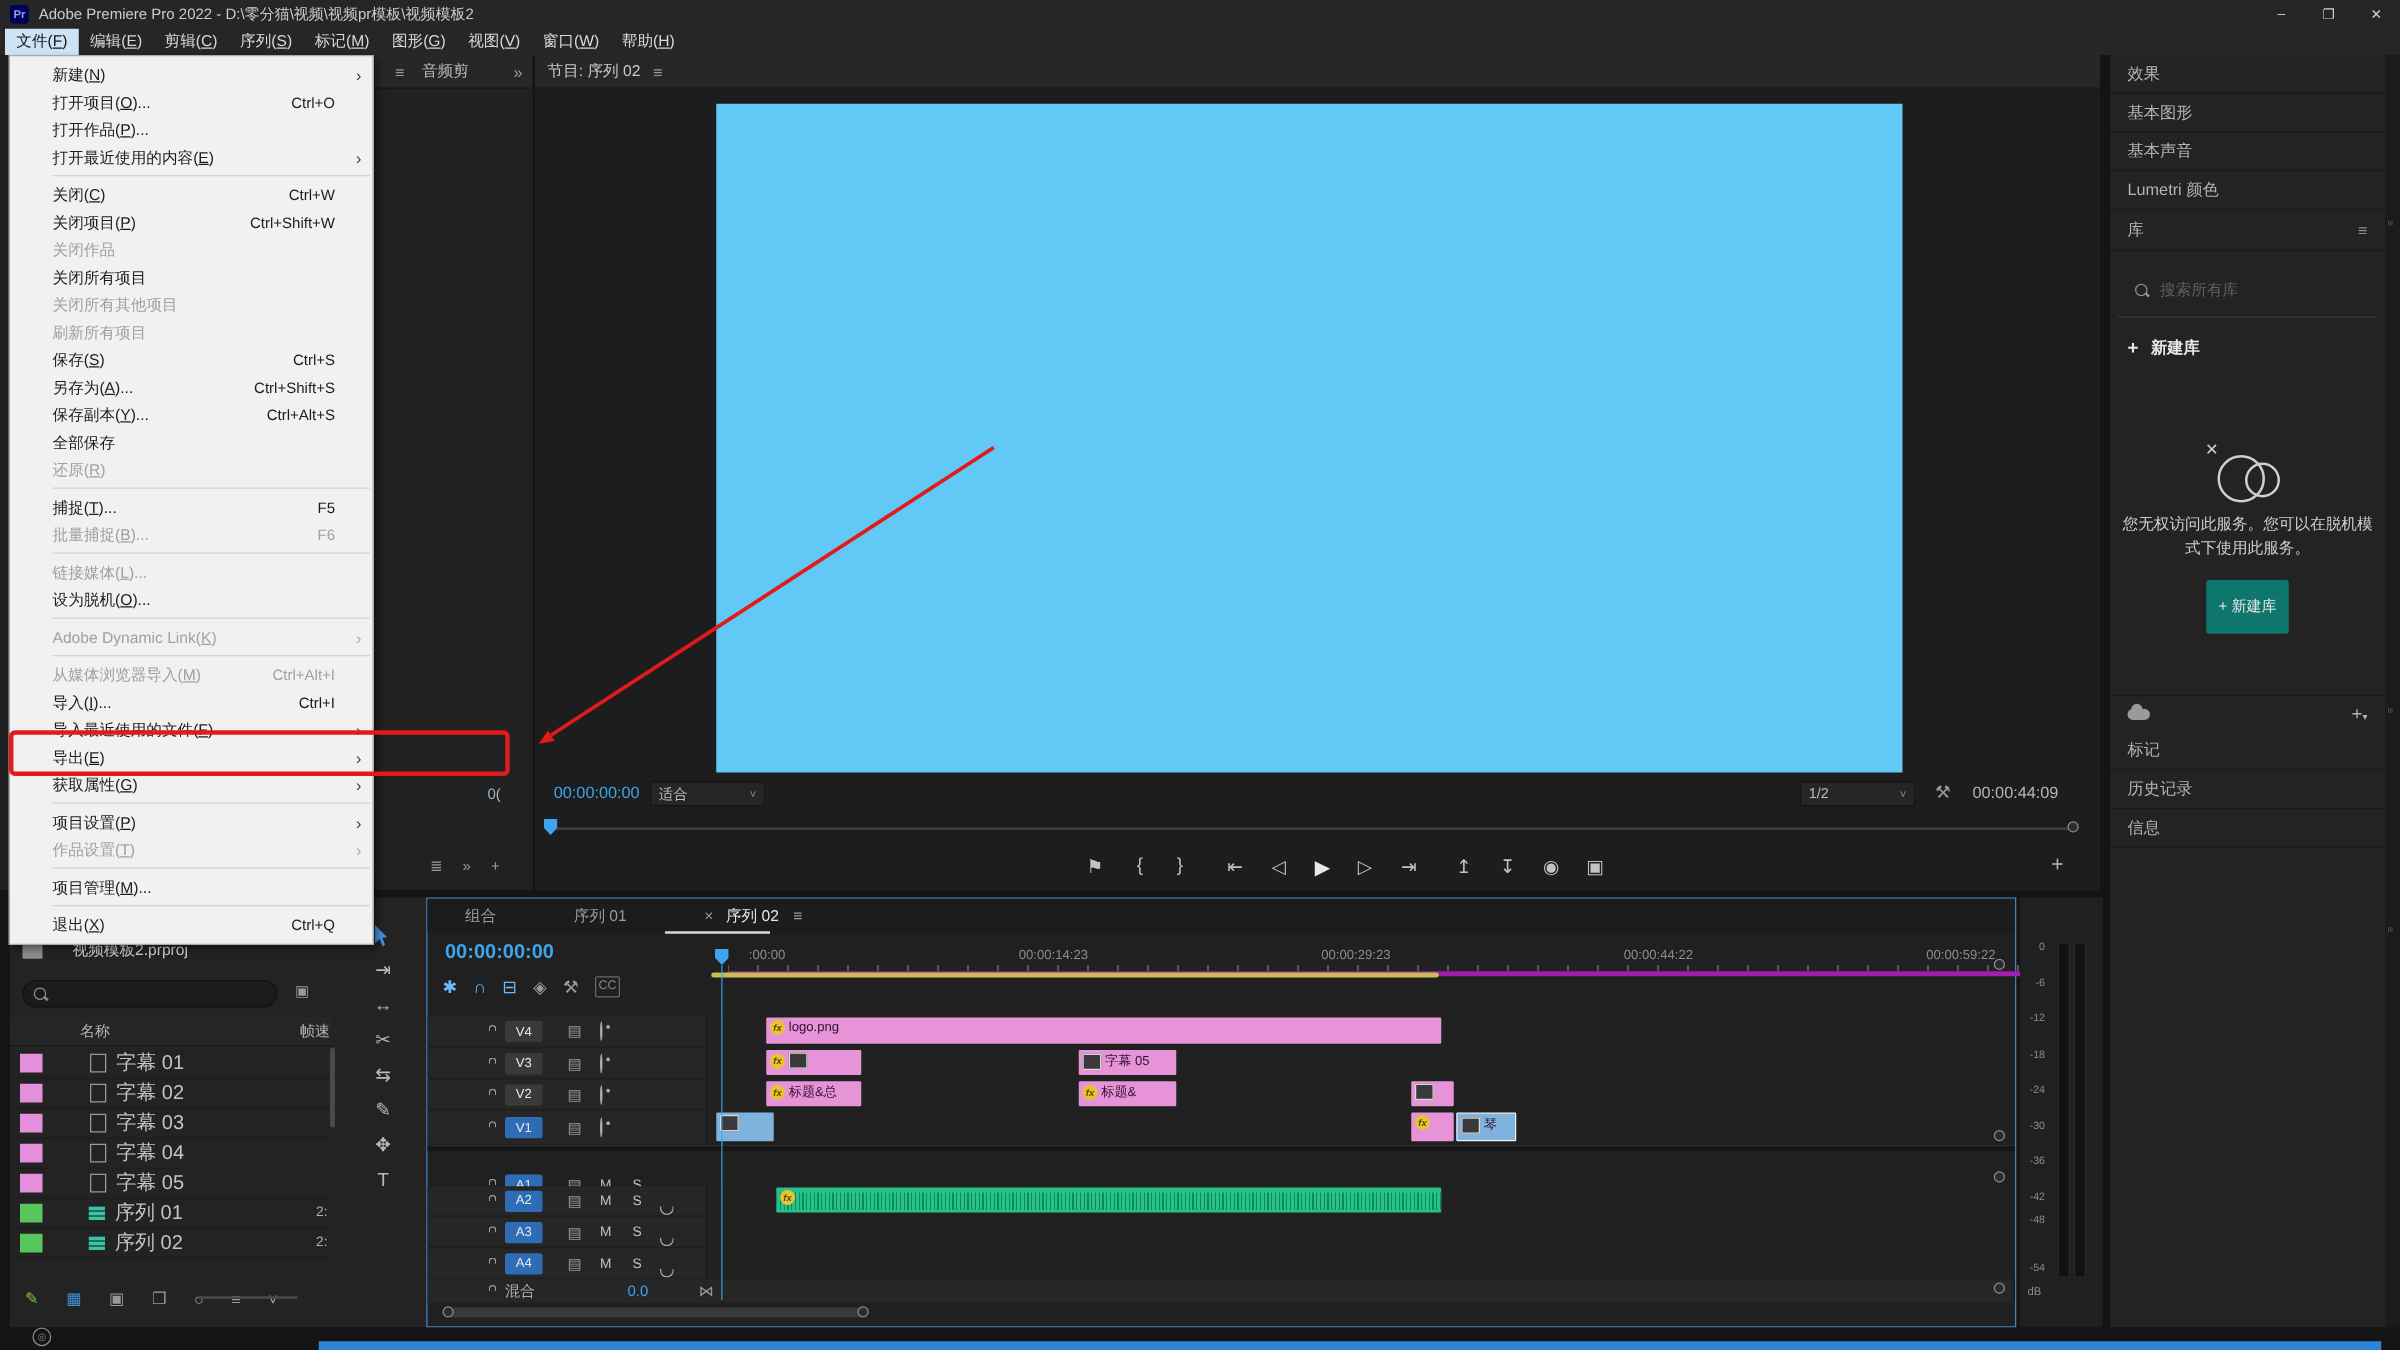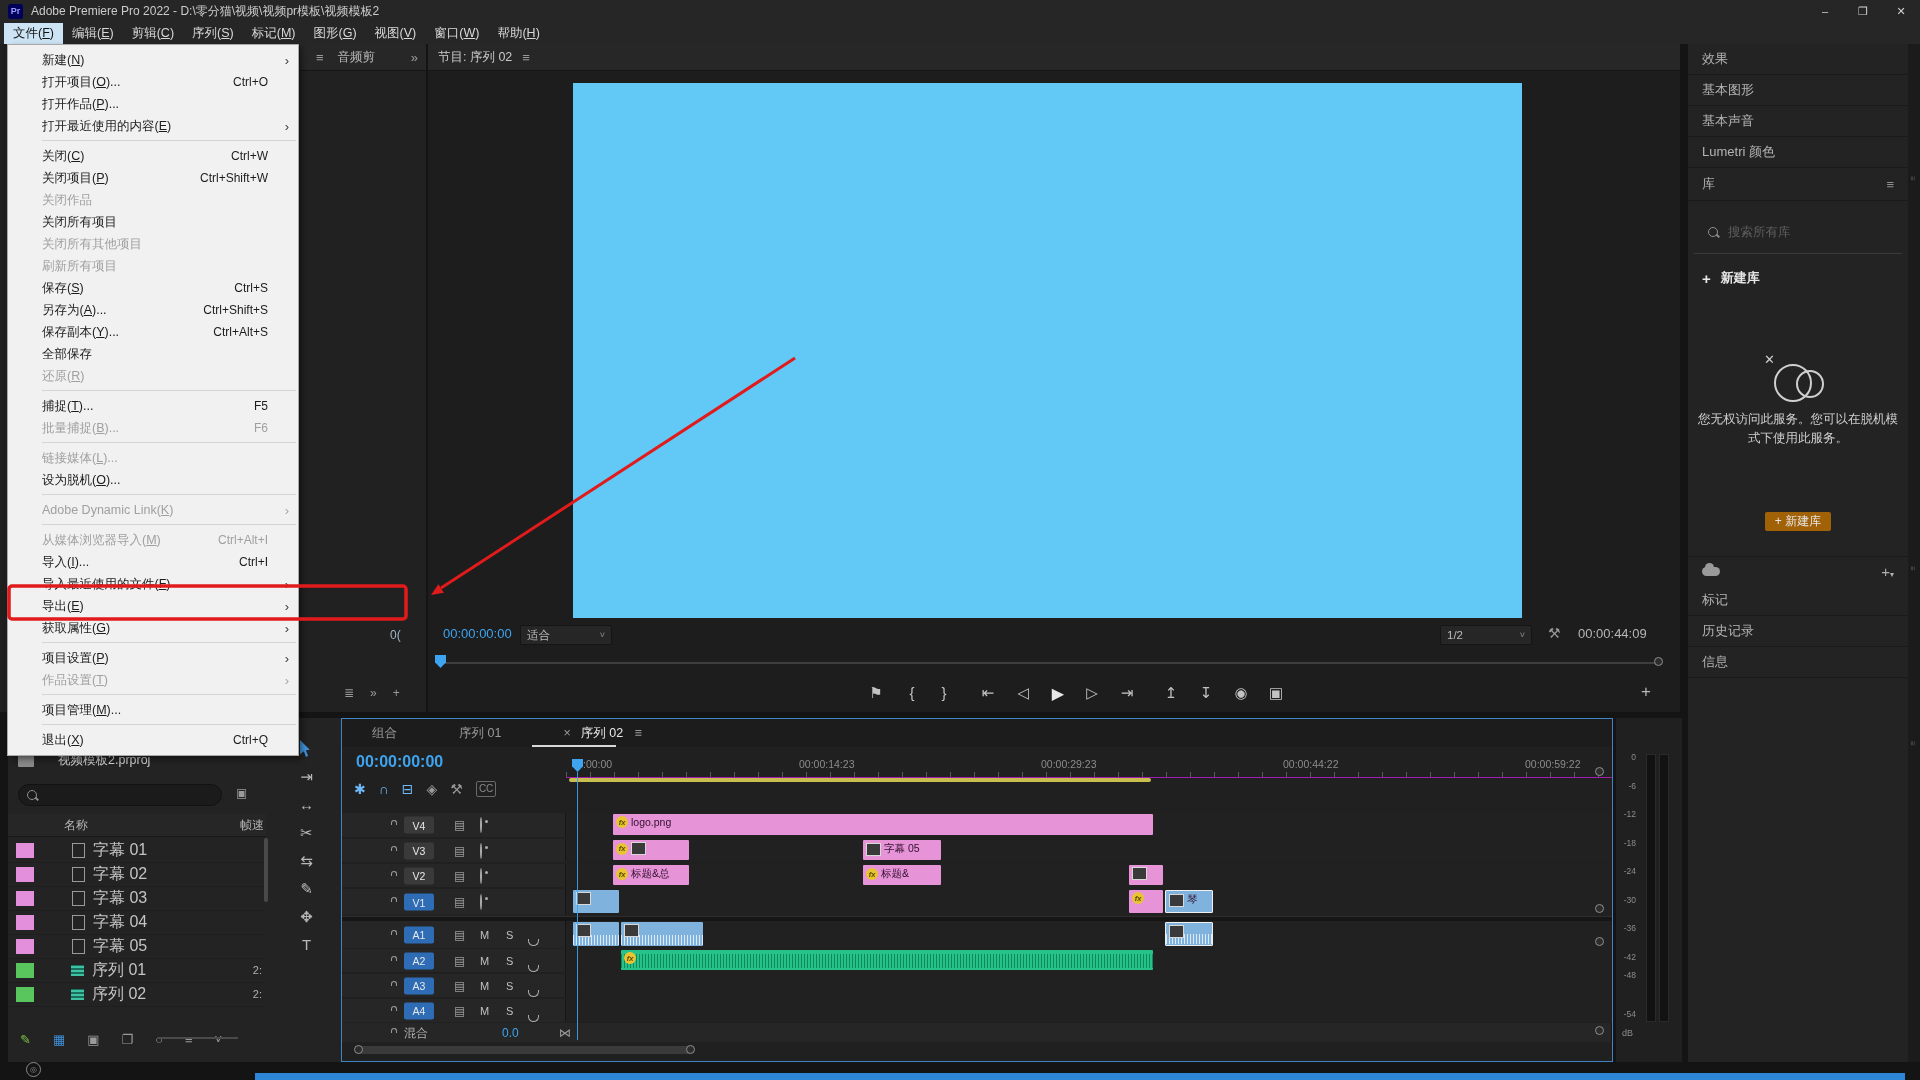--- a/index.html
+++ b/index.html
@@ -32,21 +32,21 @@
   .tc-blue{color:#3ea4f0;}
   .dd{height:20px;background:#262626;border:1px solid #151515;border-radius:2px;display:flex;align-items:center;
       padding:0 6px;color:#bdbdbd;font-size:11.5px;box-sizing:border-box;}
   .dd .car{margin-left:auto;font-size:9px;color:#8f8f8f;}
   .transport-ic{position:absolute;width:20px;text-align:center;color:#c2c2c2;font-size:15px;top:0;}
   
   .sidebar{left:1688px;top:44px;width:220px;height:1018px;background:#232323;}
   .sb-row{height:30px;display:flex;align-items:center;padding:0 14px;border-bottom:1px solid #1a1a1a;color:#b4b4b4;font-size:13px;}
   .edgestrip{left:1908px;top:44px;width:12px;height:1018px;background:#1b1b1b;}
   .edgemark{position:absolute;left:2px;color:#5a5a5a;font-size:8px;transform:rotate(90deg);}
-  .ccbtn{background:#a16207;border-radius:2px;color:#e6e6e6;font-size:12px;padding:1px 10px;display:inline-block;margin-top:48px;}
+  .ccbtn{background:#0f766e;border-radius:2px;color:#e6e6e6;font-size:12px;padding:13px 10px;display:inline-block;}
   .cc-off{position:relative;width:64px;height:48px;}
   .cc-off .c1{position:absolute;left:8px;top:8px;width:34px;height:34px;border:2.5px solid #cfcfcf;border-radius:50%;}
   .cc-off .c2{position:absolute;left:30px;top:14px;width:24px;height:24px;border:2.5px solid #cfcfcf;border-radius:50%;}
   .cc-off .x{position:absolute;left:-2px;top:-4px;color:#cfcfcf;font-size:13px;}
   .cloudicon{position:relative;width:18px;height:9px;background:#9a9a9a;border-radius:5px;}
   .cloudicon:before{content:"";position:absolute;left:3px;top:-4px;width:9px;height:9px;background:#9a9a9a;border-radius:50%;}
   
   .project{left:8px;top:718px;width:264px;height:344px;background:#232323;}
   .searchbox{position:absolute;left:10px;top:66px;width:204px;height:22px;background:#1b1b1b;border:1px solid #121212;border-radius:11px;display:flex;align-items:center;padding-left:8px;box-sizing:border-box;}
   .mag{position:relative;width:8px;height:8px;border:1.5px solid #8f8f8f;border-radius:50%;}
@@ -82,21 +82,21 @@
   .msbox{color:#c0c0c0;font-size:11px;}
   .patchic{color:#9a9a9a;font-size:12px;}
   .clip{position:absolute;top:1px;border-radius:1px;box-sizing:border-box;overflow:hidden;}
   .clip .lab{position:absolute;left:3px;top:2px;font-size:10.5px;color:#33102e;white-space:nowrap;display:flex;align-items:center;gap:3px;}
   .fxb{display:inline-flex;width:12px;height:12px;border-radius:50%;background:#e8c432;color:#5a4a00;font-size:7.5px;font-style:italic;align-items:center;justify-content:center;font-weight:bold;}
   .thumbb{display:inline-block;width:15px;height:13px;background:#3a3a3a;border:1px solid #d8d8d8;box-sizing:border-box;}
   .wave-g{position:absolute;left:0;right:0;top:4px;bottom:2px;
           background:repeating-linear-gradient(90deg,#0d8a5b 0 1px,rgba(0,0,0,0) 1px 3px);}
   .wave-b{position:absolute;left:0;right:0;bottom:1px;height:10px;
           background:repeating-linear-gradient(90deg,#dcebf7 0 1px,rgba(0,0,0,0) 1px 3px);}
-  .ruler{position:absolute;left:224px;top:37px;width:1046px;height:21px;border-bottom:1px solid #a21caf;text-decoration:underline;}
+  .ruler{position:absolute;left:240px;top:37px;width:1046px;height:21px;border-bottom:4px solid #a21caf;text-decoration:underline;}
   .ruler:after{content:"";position:absolute;left:0;right:0;bottom:0;height:5px;
          background:repeating-linear-gradient(90deg,#5a5a5a 0 1px,rgba(0,0,0,0) 1px 24px);}
   .rlabel{position:absolute;top:2px;color:#8c8c8c;font-size:10.5px;}
   .workbar{position:absolute;left:227px;top:59px;height:4px;background:#c9bf4e;border-radius:2px;}
   .cti-line{position:absolute;width:1px;background:#3ea4f0;opacity:.9;}
   .cti-handle{position:absolute;width:11px;height:13px;background:#3ea4f0;clip-path:polygon(0 0,100% 0,100% 55%,50% 100%,0 55%);}
   .scrollknob{position:absolute;width:9px;height:9px;border:1.5px solid #8f8f8f;border-radius:50%;box-sizing:border-box;background:#2c2c2c;}
   
   .meter{left:1616px;top:718px;width:66px;height:344px;background:#202020;}
   .meter .bar{position:absolute;top:36px;height:268px;width:10px;background:#121212;border:1px solid #2a2a2a;box-sizing:border-box;}
@@ -438,21 +438,21 @@
             </div>
             <div class="clip" style="left: 599px; width: 48px; height: 23px; background: rgb(127, 178, 221); border: 1px solid rgb(240, 240, 240);">
               <span class="lab">
                 <span class="thumbb"></span>
                 <span>琴</span>
               </span>
             </div>
           </div>
         </div>
         <div class="abs" style="left: 0px; top: 197px; width: 1270px; height: 4px; background: rgb(22, 22, 22); border-top: 1px solid rgb(46, 46, 46);"></div>
-        <div class="trackrow" style="top: 202px; height: 27px;">
+        <div class="trackrow" style="top: 202px; height: 27px; align-items: flex-end;">
           <div class="hdrcol">
             <span class="hcell" style="left: 47px;"><span class="lockic"></span></span>
             <span class="hcell badge sel" style="left: 62px;">A1</span>
             <span class="hcell patchic" style="left: 112px;">▤</span>
             <span class="hcell msbox" style="left: 138px;">M</span>
             <span class="hcell msbox" style="left: 164px;">S</span>
             <span class="hcell" style="left: 188px;"><span class="micic"></span></span>
           </div>
           <div class="tcontent">
             <div class="clip" style="left: 7px; width: 46px; height: 24px; background: rgb(127, 178, 221);">

